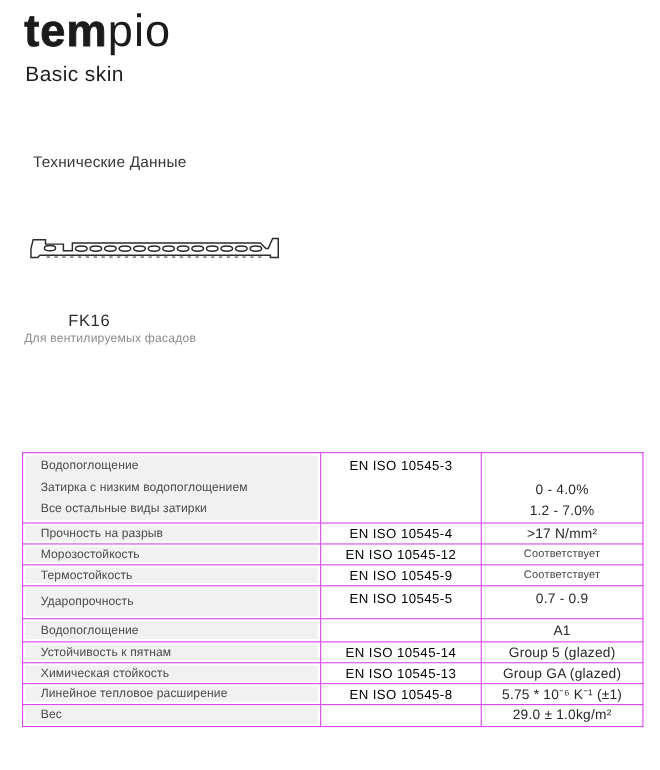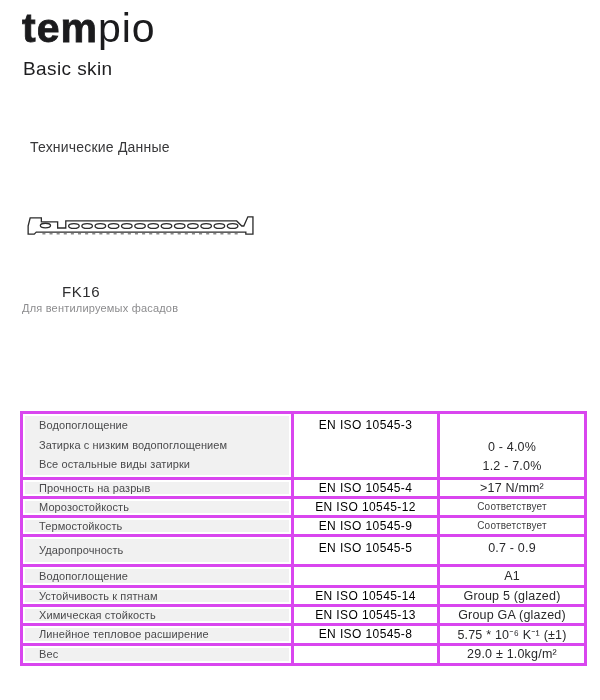--- a/index.html
+++ b/index.html
@@ -18,21 +18,21 @@
 
   
   .drawing { left:20px; top:210px; width:236px; height:32px; }
 
   
   .product-code { left:22px; top:283px; font-size:15px; color:#2d2d2f; letter-spacing:0.6px;margin-left:40px; }
   .product-desc { left:22px; top:302px; font-size:11px; color:#8c8c8e; letter-spacing:0.2px; }
 
   
   table.spec { position:absolute; left:20px; top:411px; width:564px; border-collapse:collapse; table-layout:fixed; }
-  table.spec td { border:3px solid #d946ef; vertical-align:middle; overflow:hidden; }
+  table.spec td { border:1px solid #d946ef; vertical-align:middle; overflow:hidden; }
   td.prop { background:#f1f1f1; box-shadow:inset 0 0 0 2px #ffffff; font-size:11px; color:#4a4a4c; padding-left:16px; letter-spacing:0.1px; }
   td.std  { font-size:12px; color:#000000; text-align:center; letter-spacing:0.4px; }
   td.val  { font-size:12.5px; color:#29292b; text-align:center; letter-spacing:0.2px; }
   td.val.small { font-size:10px; color:#3f3f41; letter-spacing:0.2px;text-align:center; }
   tr.vtop td.std, tr.vtop td.val { vertical-align:top; padding-top:4px; }
   .mline { line-height:19.5px; height:19.5px; white-space:nowrap; }
 </style>
 </head>
 <body>
 

